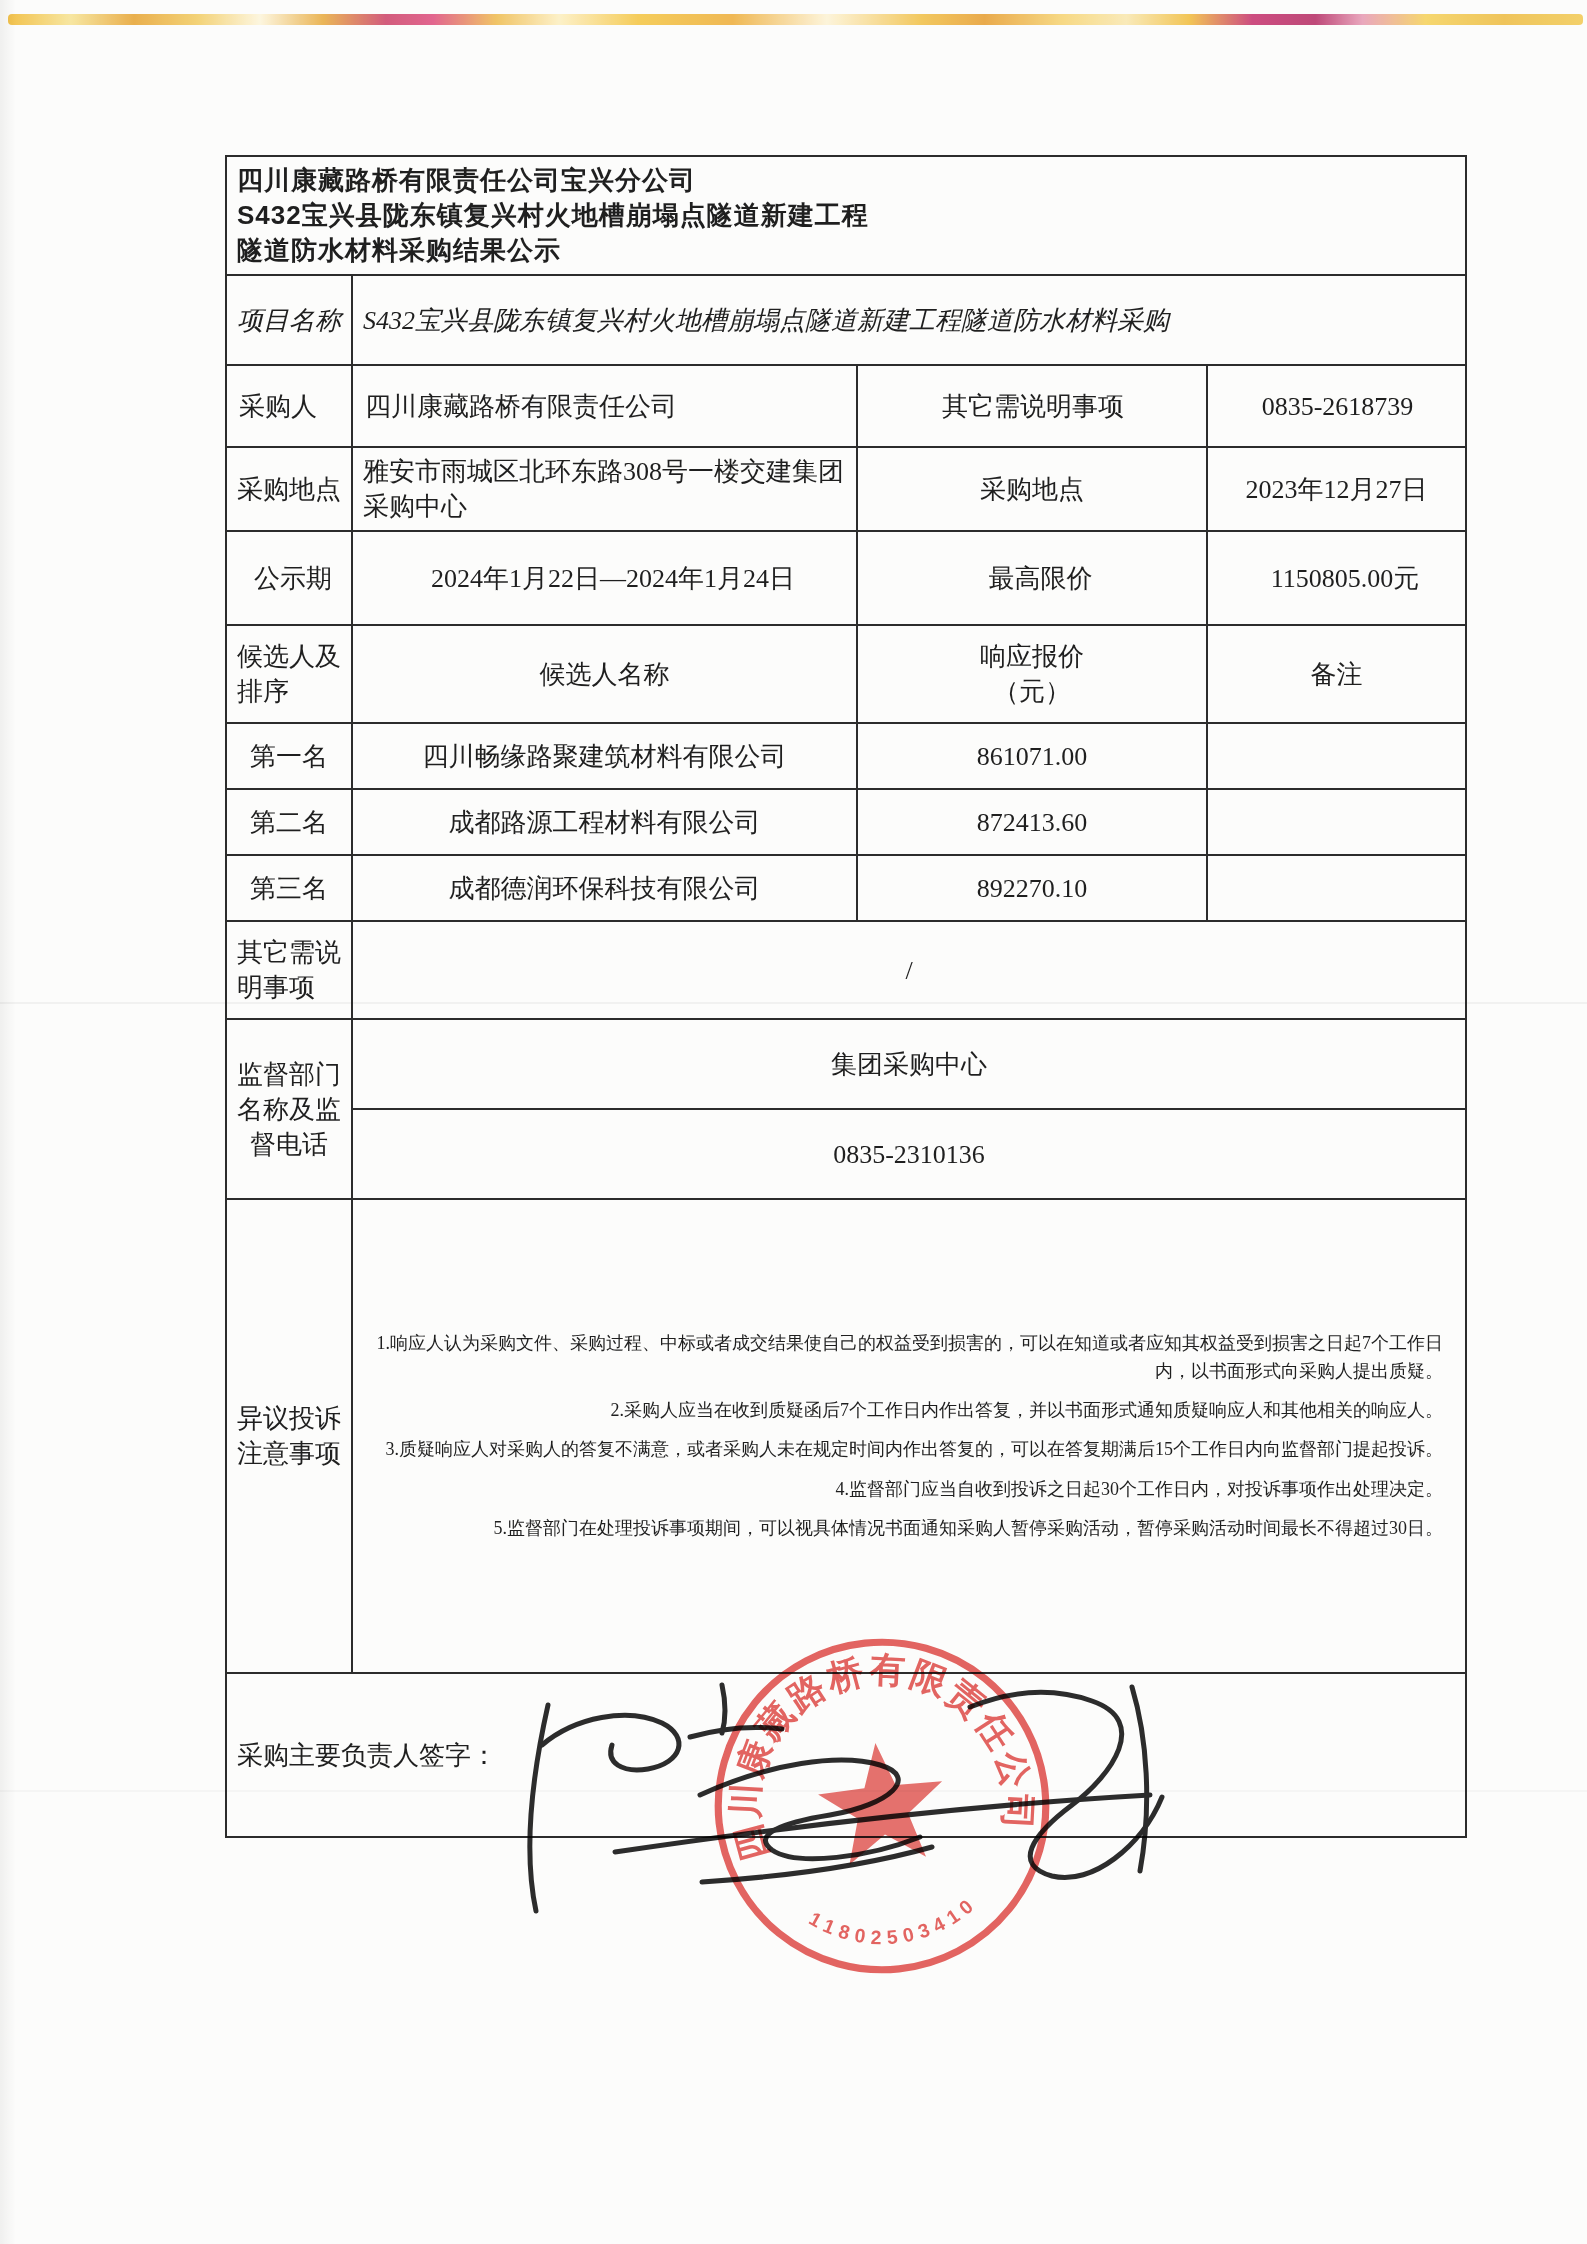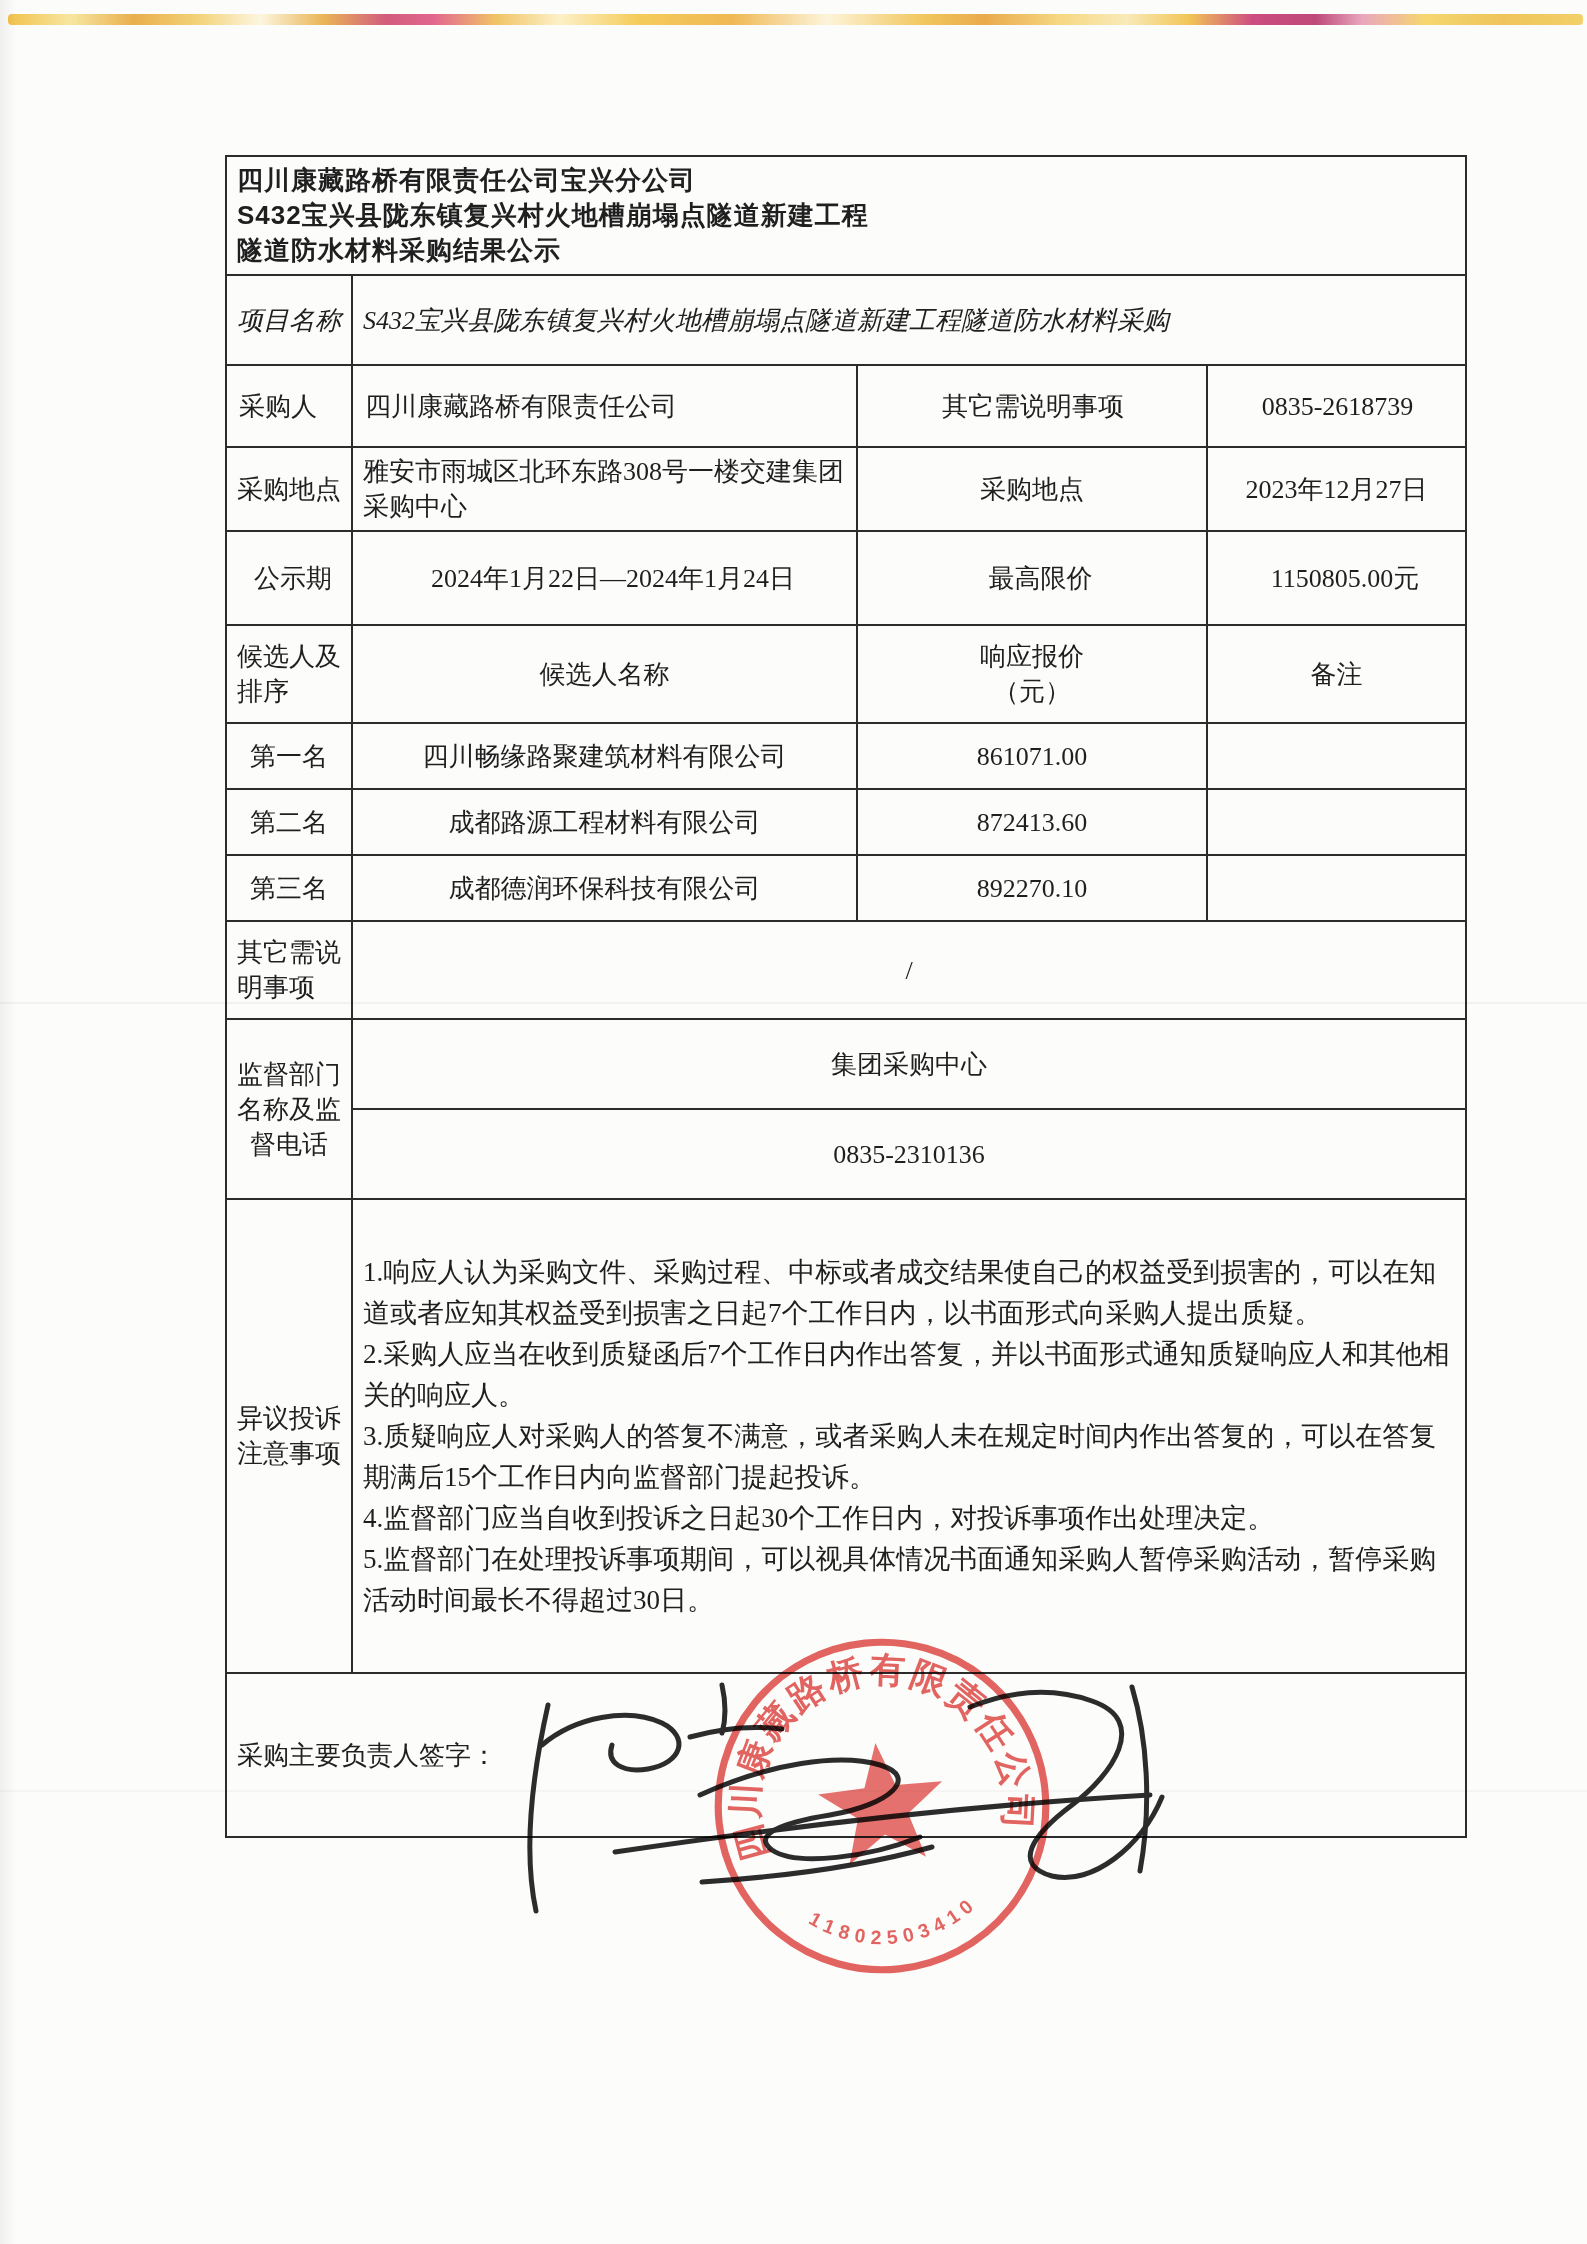--- a/index.html
+++ b/index.html
@@ -67,21 +67,21 @@
   tr.r-project td{height:76px;font-style:italic;}
   tr.r-purchaser td{height:68px;padding-left:12px;}
   tr.r-location td{height:70px;}
   tr.r-publicity td{height:80px;padding-left:27px;}
   tr.r-candhead td{height:84px;}
   tr.r-rank td{height:52px;}
   tr.r-other td{height:84px;}
   tr.r-super td{height:76px;margin-top:9px;}
   tr.r-objection td{height:460px;}
   tr.r-sign td{height:150px;}
-  .objection-text p{margin:0;font-size:27px;line-height:1.52;text-align:left;}
+  .objection-text p{margin:12px;font-size:18px;line-height:1.52;text-align:right;}
   .sign-cell{font-size:27px;padding-left:32px;}
   .price-head span{display:block;line-height:1.35;}
 
   
   .seal{
     position:absolute;left:708px;top:1632px;width:348px;height:348px;
     mix-blend-mode:multiply;opacity:.88;
     transform:rotate(-6deg);
     z-index:4;
   }

